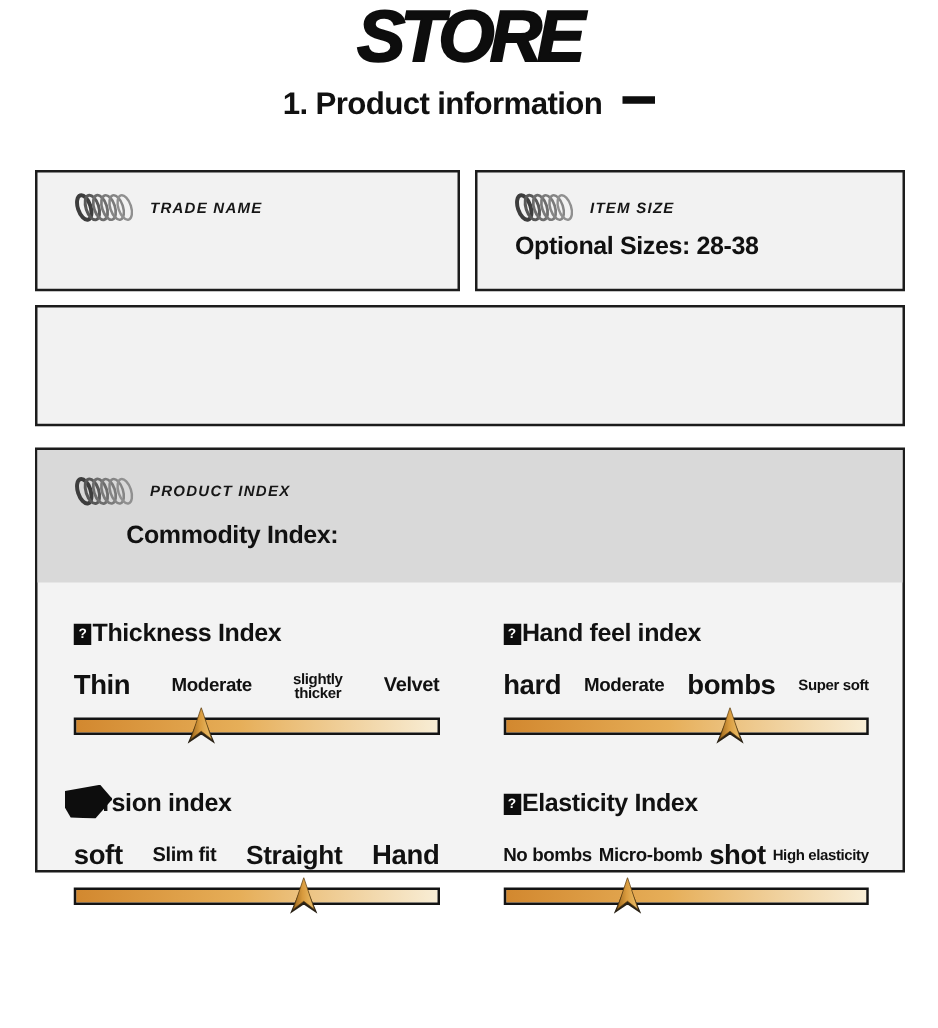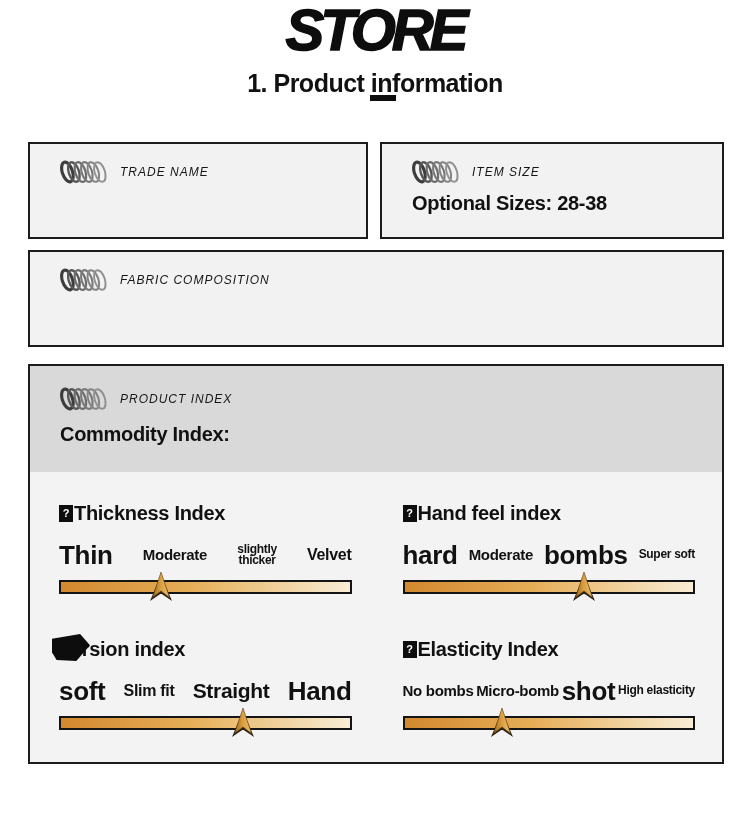--- a/index.html
+++ b/index.html
@@ -7,64 +7,64 @@
     position:relative; width:750px; height:822px; background:#ffffff;
     font-family:"Liberation Sans", sans-serif; color:#111; overflow:hidden;
     margin:0 auto;
   }
   
   .logo {
     text-align:center; font-size:58px; line-height:1.05;
     font-weight:bold; font-style:italic; letter-spacing:-4px; color:#0d0d0d;
     -webkit-text-stroke:1.5px #0d0d0d;
   }
-  .heading-row { display:flex; justify-content:center; align-items:center; margin-top:8px;flex-direction:column; }
+  .heading-row { display:flex; justify-content:center; align-items:center; margin-top:8px; }
   .heading-row h1 { margin:0; font-size:25px; font-weight:bold; letter-spacing:-0.5px; }
   .heading-dash { display:inline-block; width:26px; height:6px; background:#0d0d0d; margin-left:16px; transform:translateY(-3px); }
 
   
   .cards-row { display:flex; gap:12px; margin:38px 26px 0 28px; }
   .card {
     box-sizing:border-box; background:var(--card-bg); border:2px solid var(--border-c);
     height:97px; padding:15px 14px 10px 30px;
   }
   .card-a { flex:0 0 340px; }
   .card-b { flex:1; }
   .card-full { margin:11px 26px 0 28px; height:97px; padding-left:30px; }
   .tag-row { display:flex; align-items:center; gap:10px; }
   .coil { width:50px; height:26px; flex:0 0 auto; }
-  .tag { font-style:italic; font-weight:normal; font-size:12px; letter-spacing:1px; color:#161616; }
+  .tag { font-style:italic; font-weight:bold; font-size:12px; letter-spacing:1px; color:#161616; }
   .card-text-lg { font-size:20px; font-weight:bold; margin-top:9px; letter-spacing:-0.3px; }
   .card-text-xl { font-size:20px; font-weight:bold; margin-top:7px; letter-spacing:-0.3px; }
   .card-text-md { font-size:16px; font-weight:bold; margin-top:13px; letter-spacing:-0.2px; }
 
   
   .index-card {
-    box-sizing:border-box; margin:17px 26px 0 28px; height:400px;
+    box-sizing:border-box; margin:17px 26px 0 28px; height:340px;
     border:2px solid var(--border-c); background:var(--index-body-bg);
   }
   .index-header { background:var(--index-header-bg); height:106px; padding:20px 0 0 30px; box-sizing:border-box; }
-  .index-header .card-text-lg { margin-top:11px; }
+  .index-header .card-text-lg { margin-top:11px;margin-left:41px; }
   .index-body {
     display:grid; grid-template-columns:1fr 1fr; column-gap:51px; row-gap:34px;
     padding:30px 27px 0 29px;
   }
   .idx-title { position:relative; display:flex; align-items:center; font-size:20px; font-weight:bold; letter-spacing:-0.3px; width:max-content; }
   .tofu {
     display:inline-flex; width:14px; height:17px; background:#0d0d0d; color:#fff;
     font-size:11px; font-weight:bold; align-items:center; justify-content:center;
     margin-right:1px; flex:0 0 auto;
   }
   .blob {
     position:absolute; left:-7px; top:-4px; width:38px; height:27px; background:#0d0d0d; z-index:2;
     clip-path:polygon(0% 18%, 74% 0%, 100% 42%, 64% 100%, 12% 97%, 0% 68%);
   }
   .labels { display:flex; justify-content:space-between; align-items:center; margin-top:8px; min-height:44px; }
   .lab { font-weight:bold; white-space:pre-line; text-align:center; line-height:0.95; letter-spacing:-0.3px; }
-  .size-xl { font-size:26px; }
+  .size-xl { font-size:22px; }
   .size-lg { font-size:16px; }
   .size-md2{ font-size:21px; }
   .size-md { font-size:15px; }
   .size-sm { font-size:12px; }
   .bar-wrap { position:relative; margin-top:3px; height:24px; }
   .bar {
     height:10px; border:2px solid #141414;
     background:linear-gradient(90deg, var(--bar-start) 0%, var(--bar-mid) 45%, var(--bar-end) 100%);
   }
   .marker { position:absolute; top:-8px; width:22px; height:30px; margin-left:-11px; }
@@ -119,26 +119,20 @@
         <svg class="coil">
             <use href="#coil"></use>
           </svg>
         <span class="tag">ITEM SIZE</span>
       </div>
       <div class="card-text-xl">Optional Sizes: 28-38</div>
     </div>
   </div>
 
   <div class="card card-full">
-    <div class="tag-row">
-      <svg class="coil">
-          <use href="#coil"></use>
-        </svg>
-      <span class="tag">FABRIC COMPOSITION</span>
-    </div>
   </div>
 
   <div class="index-card">
     <div class="index-header">
       <div class="tag-row">
         <svg class="coil">
             <use href="#coil"></use>
           </svg>
         <span class="tag">PRODUCT INDEX</span>
       </div>

